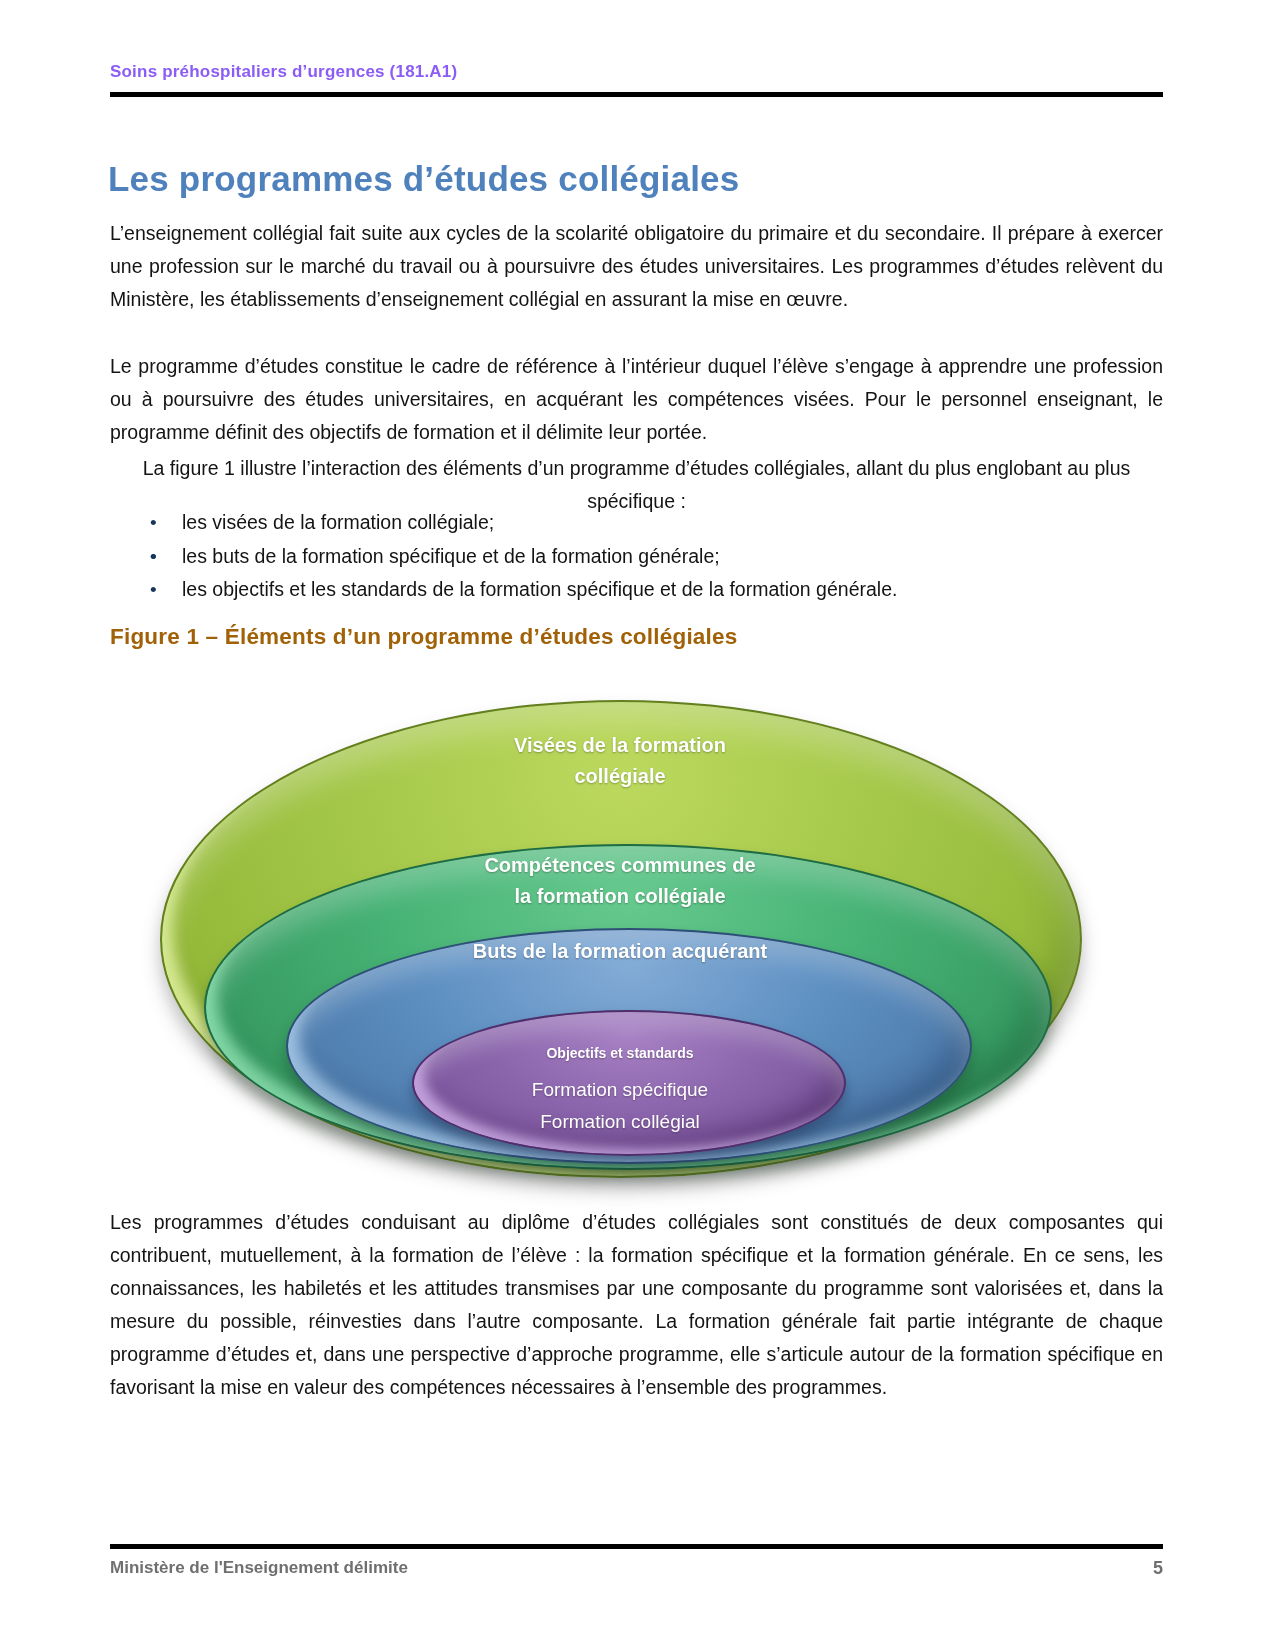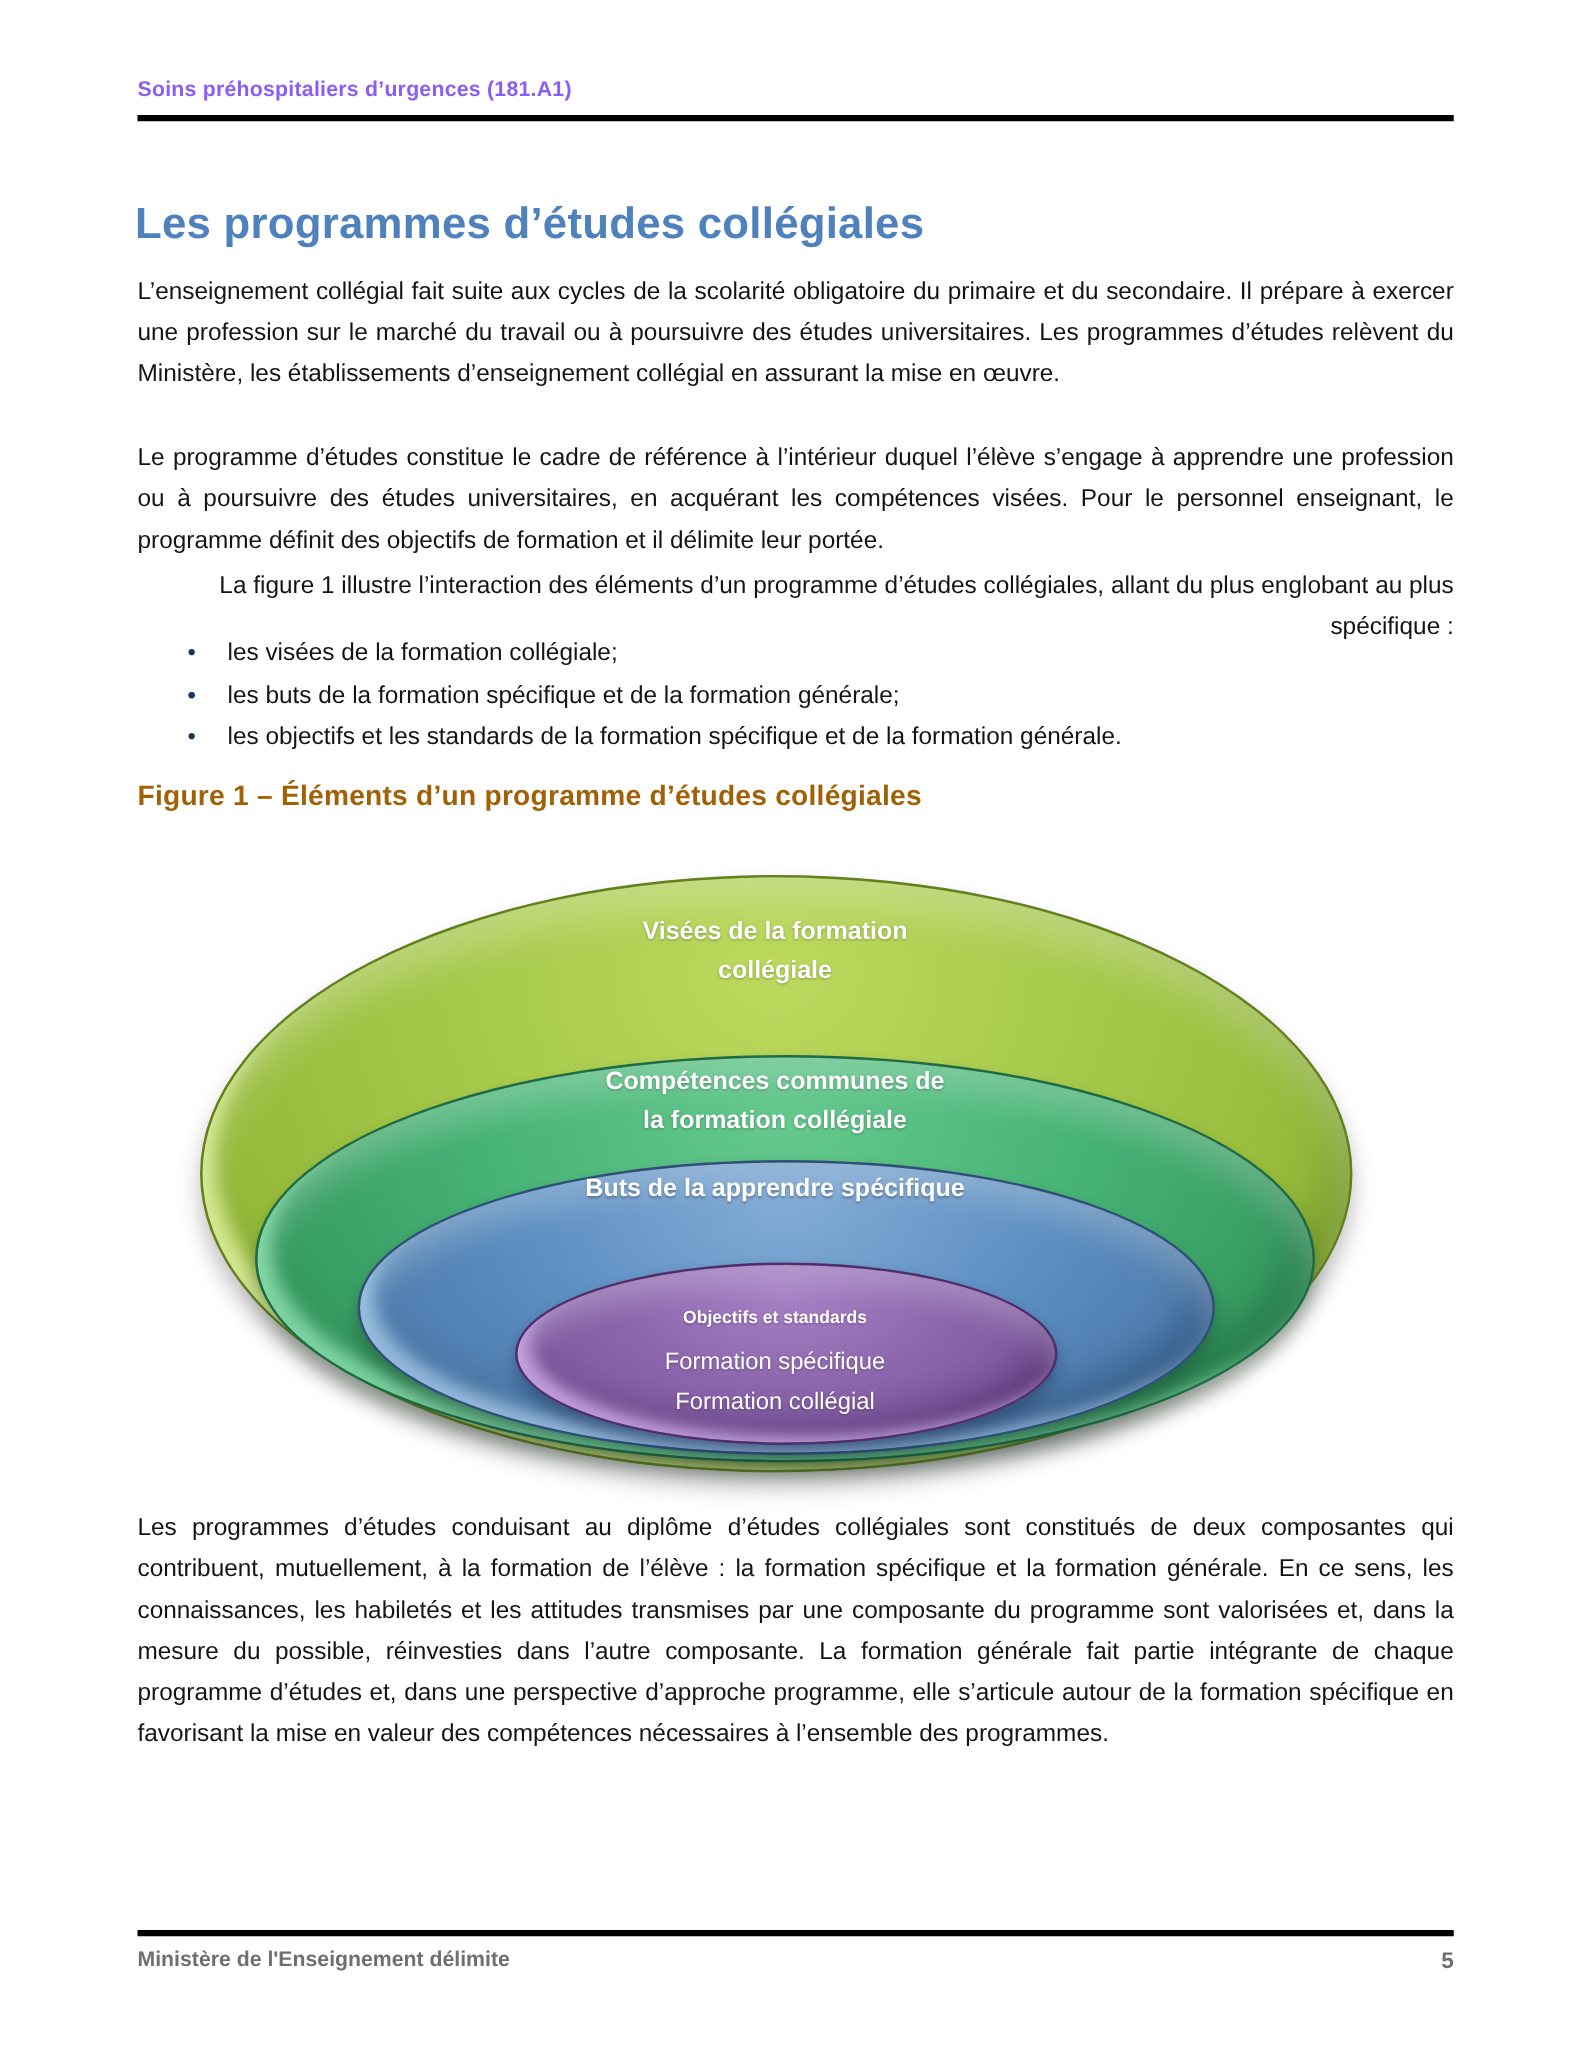--- a/index.html
+++ b/index.html
@@ -34,21 +34,21 @@
   .doc-title{
     position:absolute;left:108px;top:136px;width:1055px;
     font-size:35px;font-weight:bold;color:#4f81bd;letter-spacing:.2px;
   }
   .para{
     position:absolute;left:110px;width:1053px;
     font-size:19.5px;line-height:33px;text-align:justify;color:#141414;
   }
   .p1{top:197px;}
   .p2{top:330px;}
-  .p3{top:432px;text-align:right;}
+  .p3{top:432px;text-align:center;}
   .p4{top:1186px;}
   .bullet-list{
     position:absolute;left:148px;top:506px;width:1000px;
     list-style:none;margin:0;padding:0;
   }
   .bullet-list li{
     position:relative;padding-left:34px;
     font-size:19.5px;line-height:33.5px;color:#141414;
   }
   .bullet-list li .dot{
@@ -149,21 +149,21 @@
 
     <div class="ring-label lbl-ring1">
       <div>Visées de la formation</div>
       <div>collégiale</div>
     </div>
     <div class="ring-label lbl-ring2">
       <div>Compétences communes de</div>
       <div>la formation collégiale</div>
     </div>
     <div class="ring-label lbl-ring3">
-      <div>Buts de la apprendre spécifique</div>
+      <div>Buts de la formation acquérant</div>
     </div>
     <div class="ring-label lbl-ring4-title">Objectifs et standards</div>
     <div class="ring-label lbl-ring4-line2">Formation spécifique</div>
     <div class="ring-label lbl-ring4-line3">Formation collégial</div>
   </div>
 
   <p class="para p4">Les programmes d’études conduisant au diplôme d’études collégiales sont constitués de deux composantes qui contribuent, mutuellement, à la formation de l’élève : la formation spécifique et la formation générale. En ce sens, les connaissances, les habiletés et les attitudes transmises par une composante du programme sont valorisées et, dans la mesure du possible, réinvesties dans l’autre composante. La formation générale fait partie intégrante de chaque programme d’études et, dans une perspective d’approche programme, elle s’articule autour de la formation spécifique en favorisant la mise en valeur des compétences nécessaires à l’ensemble des programmes.</p>
 
   <div class="footer-rule"></div>
   <div class="footer-left">Ministère de l'Enseignement délimite</div>

